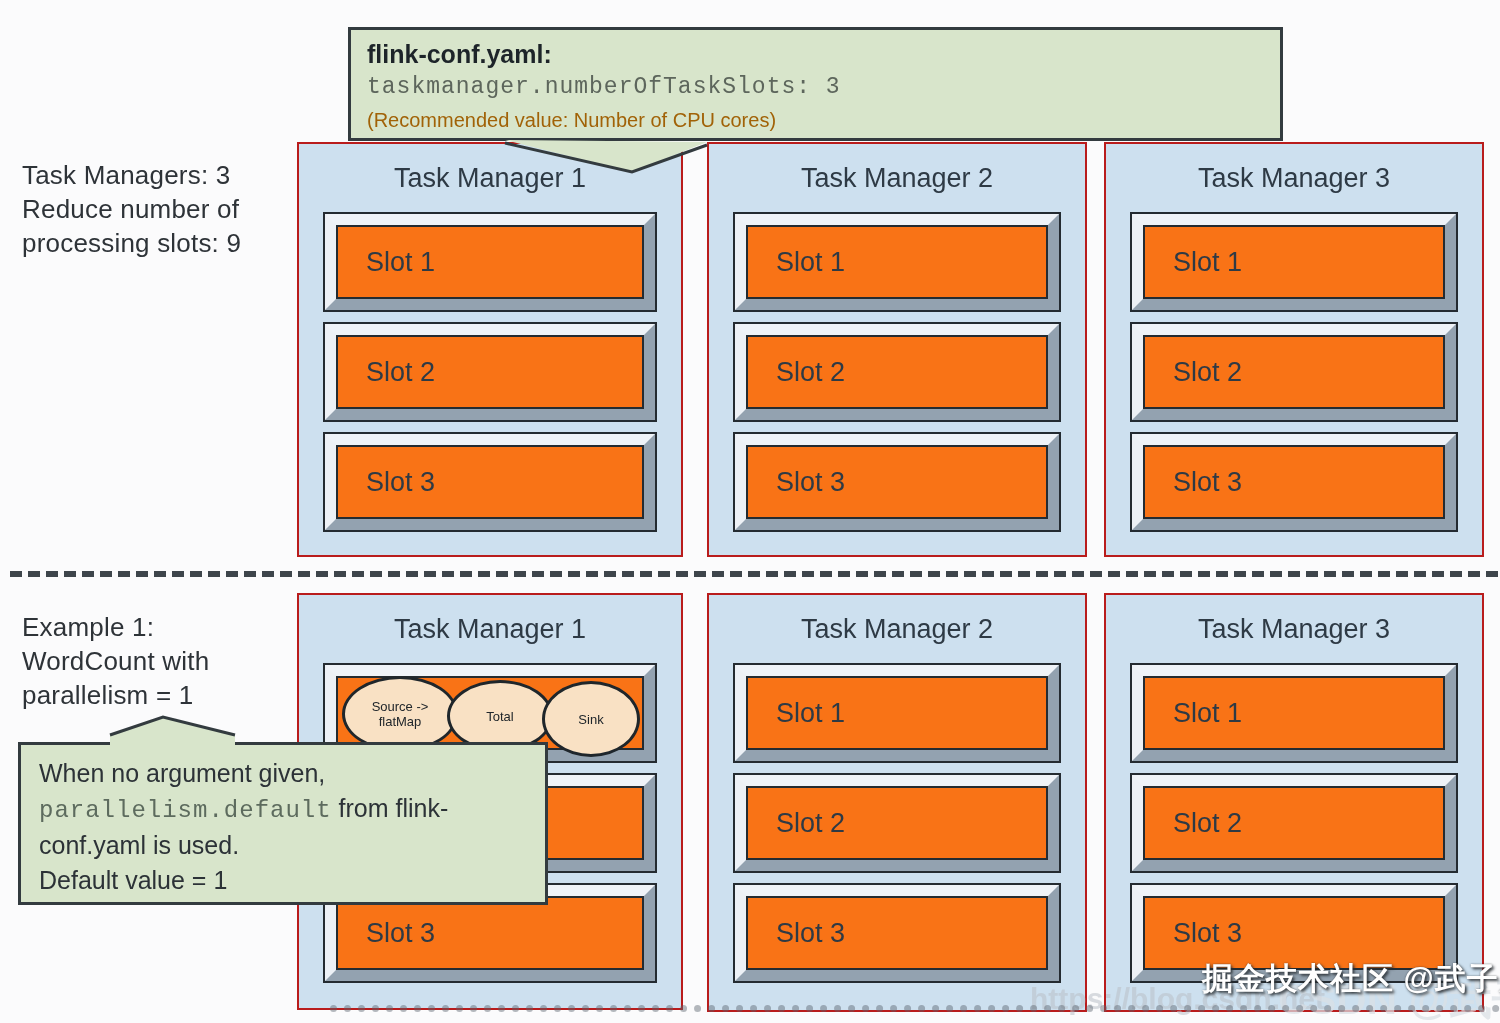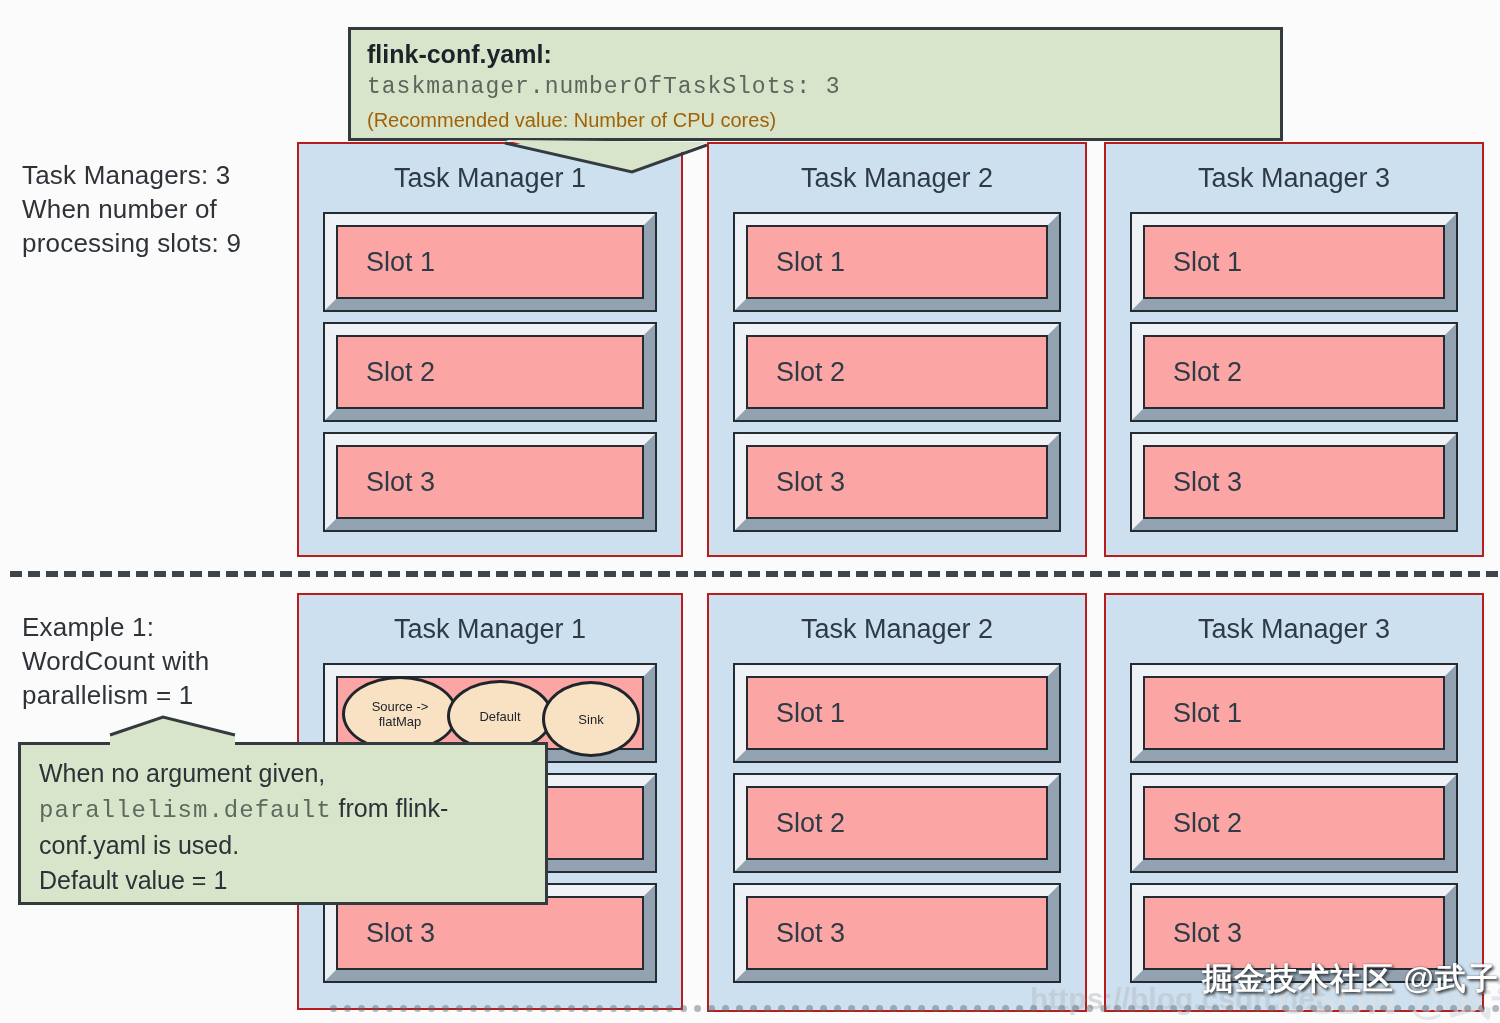--- a/index.html
+++ b/index.html
@@ -25,21 +25,21 @@
   .pointer-svg{position:absolute; z-index:7;}
   .bump-svg{position:absolute; z-index:11;}
   
   .tm{
     position:absolute; background:#cde0ef; border:2px solid #b91c1c; box-sizing:border-box;
   }
   .tm-title{height:60px; line-height:68px; text-align:center; font-size:27px; color:#2e3a45;}
   .slot{position:absolute; left:24px; right:24px; height:100px; border:2px solid #242b31; background:#93a2b0; box-sizing:border-box;}
   .bevel{height:100%; box-sizing:border-box; border:11px solid;
          border-color:#eff3f8 #93a2b0 #93a2b0 #edf1f6;}
-  .slot-inner{height:100%; box-sizing:border-box; border:2px solid #242b31; background:#fca5a5;
+  .slot-inner{height:100%; box-sizing:border-box; border:2px solid #242b31; background:#f97316;
          display:flex; align-items:center; padding-left:28px;}
   .slot-label{font-size:27px; color:#2e3a45;}
   
   .divider{position:absolute; left:10px; right:2px; top:571px; border-top:6px dashed #3e454b; z-index:3;}
   
   .task-ellipse{
     position:absolute; background:#f9e1c4; border:3px solid #1f262b; border-radius:50%;
     display:flex; flex-direction:column; align-items:center; justify-content:center;
     z-index:8; box-sizing:border-box; text-align:center;
   }
@@ -54,21 +54,21 @@
           text-shadow:2px 2px 3px rgba(40,45,50,0.9), 0 0 2px rgba(40,45,50,0.6);
           z-index:21; white-space:nowrap; letter-spacing:1px;}
 </style>
 </head>
 <body>
 
 <div class="canvas">
 
   <div class="side-note" style="left:22px; top:158px;">
     <div>Task Managers: 3</div>
-    <div>When number of</div>
+    <div>Reduce number of</div>
     <div>processing slots: 9</div>
   </div>
 
   <div class="side-note" style="left:22px; top:610px;">
     <div>Example 1:</div>
     <div>WordCount with</div>
     <div>parallelism = 1</div>
   </div>
 
   <div class="divider"></div>
@@ -221,21 +221,21 @@
           </div>
         </div>
       </div>
   </div>
 
   <div class="task-ellipse" style="left:342px; top:676px; width:116px; height:76px;align-items:center;">
     <div class="t-line">Source -&gt;</div>
     <div class="t-line">flatMap</div>
   </div>
   <div class="task-ellipse" style="left:447px; top:680px; width:106px; height:72px;">
-    <div class="t-line">Default</div>
+    <div class="t-line">Total</div>
   </div>
   <div class="task-ellipse" style="left:542px; top:681px; width:98px; height:76px;">
     <div class="t-line">Sink</div>
   </div>
 
   <div class="callout callout-top">
     <div class="c-title">flink-conf.yaml:</div>
     <div class="c-code">taskmanager.numberOfTaskSlots: 3</div>
     <div class="c-note">(Recommended value: Number of CPU cores)</div>
   </div>

